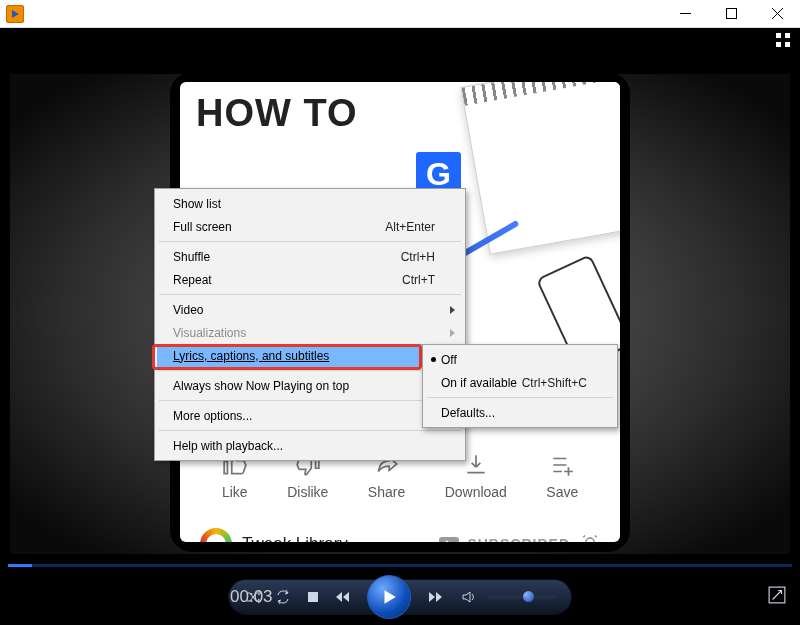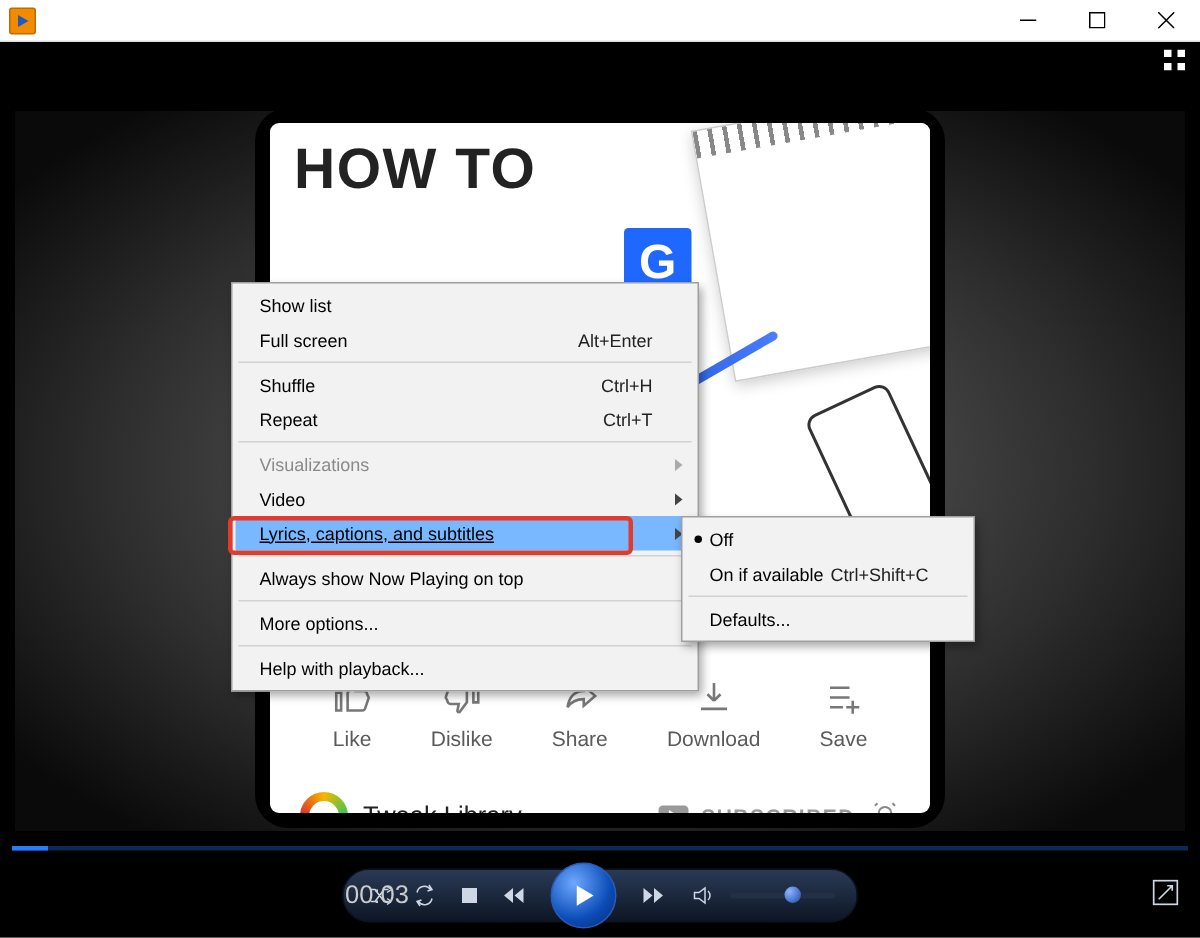--- a/index.html
+++ b/index.html
@@ -43,21 +43,21 @@
 .ctx { position: absolute; background: #f2f2f2; border: 1px solid #a0a0a0; box-shadow: 2px 3px 6px rgba(0,0,0,0.35); color: #000; font-size: 12px; }
 .ctx-main { left: 154px; top: 134px; width: 312px; padding: 3px 2px; }
 .ctx-row { display: flex; align-items: center; height: 23px; padding: 0 28px 0 16px; position: relative; }
 .ctx-row.dis { color: #8a8a8a; }
 .ctx-row .sc { margin-left: auto; color: #222; }
 .ctx-row .arrow { position: absolute; right: 8px; top: 8px; border-left: 5px solid #444; border-top: 4px solid transparent; border-bottom: 4px solid transparent; }
 .ctx-row.dis .arrow { border-left-color: #aaa; }
 .sep { height: 1px; background: #d2d2d2; margin: 3px 2px; }
 .ctx-row.hl { background: #79b7ff; text-decoration: underline; }
 .hl-box { position: absolute; border: 3px solid #e23b2e; border-radius: 4px; left: 152px; top: 290px; width: 270px; height: 26px; pointer-events: none; }
-.ctx-sub { left: 422px; top: 290px; width: 196px; padding: 3px 2px; margin-left: 32px; }
+.ctx-sub { left: 422px; top: 290px; width: 196px; padding: 3px 2px; }
 .dot { position: absolute; left: 6px; top: 9px; width: 5px; height: 5px; background: #000; border-radius: 50%; }
 
 .progress { height: 6px; background: #000; position: relative; }
 .progress .bar { position: absolute; left: 8px; right: 8px; top: 2px; height: 3px; background: #0a2a55; }
 .progress .fill { position: absolute; left: 8px; top: 2px; height: 3px; width: 24px; background: #2a7bff; }
 
 .controls { height: 57px; background: #000; display: flex; align-items: center; justify-content: center; gap: 10px; position: relative; color: #c8c8c8; }
 .time { position: absolute; left: 230px; font-size: 17px; color: #ccc; text-align: right; }
 .ctrl-pill { display: flex; align-items: center; gap: 10px; background: linear-gradient(#2a3a55,#0d1625); border: 1px solid #0a1220; border-radius: 20px; height: 36px; padding: 0 14px; }
 .cbtn { width: 20px; height: 20px; display: flex; align-items: center; justify-content: center; }
@@ -176,26 +176,26 @@
     <div class="sep"></div>
     <div class="ctx-row">
         <span>Shuffle</span>
         <span class="sc">Ctrl+H</span>
       </div>
     <div class="ctx-row">
         <span>Repeat</span>
         <span class="sc">Ctrl+T</span>
       </div>
     <div class="sep"></div>
+    <div class="ctx-row">
+        <span>Video</span>
+        <span class="arrow"></span>
+      </div>
     <div class="ctx-row dis">
         <span>Visualizations</span>
-        <span class="arrow"></span>
-      </div>
-    <div class="ctx-row">
-        <span>Video</span>
         <span class="arrow"></span>
       </div>
     <div class="ctx-row hl">
         <span>Lyrics, captions, and subtitles</span>
         <span class="arrow"></span>
       </div>
     <div class="sep"></div>
     <div class="ctx-row">
         <span>Always show Now Playing on top</span>
       </div>

